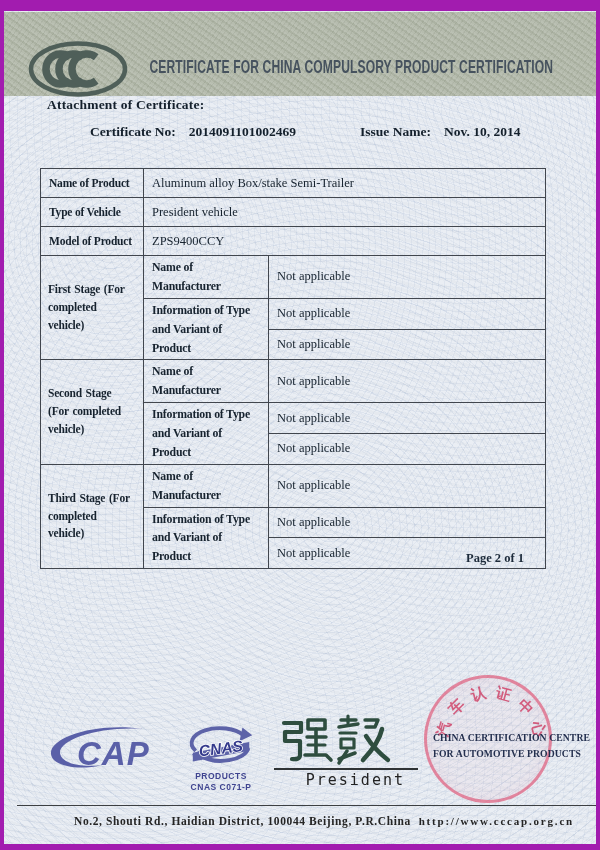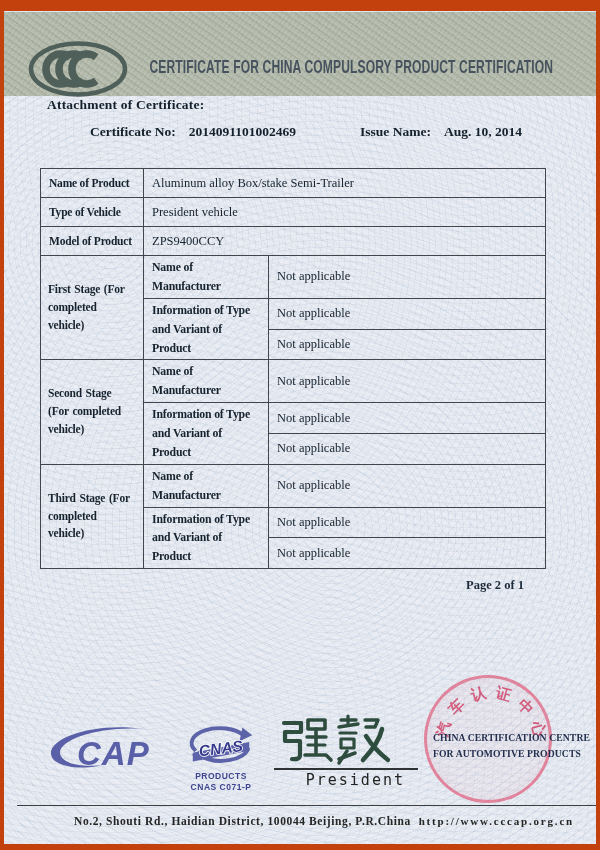--- a/index.html
+++ b/index.html
@@ -1,18 +1,18 @@
 <!DOCTYPE html>
 <html><head>
 <meta charset="utf-8">
 <style>
   * { margin:0; padding:0; box-sizing:border-box; }
   html,body { width:600px; height:850px; overflow:hidden; background:#ffffff;
               font-family:"Liberation Serif", serif; }
-  .page { position:relative; width:600px; height:850px; background:#c2410c; }
+  .page { position:relative; width:600px; height:850px; background:#a21caf; }
 
   
   .scan {
     position:absolute; left:4px; right:4px; top:11px; height:833px;
     background:
       repeating-radial-gradient(circle at 18% 28%, rgba(125,150,190,0.10) 0 1px, transparent 1px 6px),
       repeating-radial-gradient(circle at 78% 12%, rgba(125,150,190,0.09) 0 1px, transparent 1px 8px),
       repeating-radial-gradient(circle at 55% 62%, rgba(120,145,185,0.11) 0 1px, transparent 1px 7px),
       repeating-radial-gradient(circle at 25% 88%, rgba(120,145,185,0.08) 0 1px, transparent 1px 9px),
       repeating-linear-gradient(15deg, rgba(130,140,150,0.05) 0 3px, transparent 3px 7px),
@@ -60,21 +60,21 @@
     border:1px solid #41464e; vertical-align:middle;
     color:#16222e; padding:2px 8px; overflow:hidden;
   }
   .cert-table td.lbl { font-weight:bold; font-size:11.5px; letter-spacing:-0.2px;margin-left:14px; }
   .cert-table td.stage { padding:4px 7px; word-spacing:1px; line-height:1.55; }
   .cert-table td.sub { font-size:11.8px; line-height:1.6; }
   .cert-table td.val { font-size:12.5px; font-weight:normal; }
   .cert-table tr.br { height:29px; }
   .cert-table tr.sr { height:28.3px; }
 
-  .page-ind { position:absolute; left:462px; top:567px; font-weight:bold; font-size:12.5px; color:#1c2a3a; }
+  .page-ind { position:absolute; left:462px; top:540px; font-weight:bold; font-size:12.5px; color:#1c2a3a; }
 
   
   .cap-logo  { position:absolute; left:40px;  top:712px; }
   .cnas-logo { position:absolute; left:181px; top:708px; }
   .cnas-sub1 { position:absolute; left:179px; top:760px; width:76px; text-align:center;
                font-family:"Liberation Sans", sans-serif; font-weight:bold; font-size:8.5px;
                color:#3f4490; letter-spacing:0.5px; }
   .cnas-sub2 { position:absolute; left:170px; top:771px; width:94px; text-align:center;
                font-family:"Liberation Sans", sans-serif; font-weight:bold; font-size:8.5px;
                color:#3f4490; letter-spacing:0.5px; }
@@ -133,21 +133,21 @@
       </g>
     </svg>
 
     <div class="title-wrap">
       <span class="title-text">CERTIFICATE FOR CHINA COMPULSORY PRODUCT CERTIFICATION</span>
     </div>
 
     <div class="attachment">Attachment of Certificate:</div>
 
     <div class="cert-row">
-      <span>Certificate No:</span><span class="gap-sm"></span><span>2014091101002469</span><span class="gap-lg"></span><span>Issue Name:</span><span class="gap-sm"></span><span>Aug. 10, 2014</span>
+      <span>Certificate No:</span><span class="gap-sm"></span><span>2014091101002469</span><span class="gap-lg"></span><span>Issue Name:</span><span class="gap-sm"></span><span>Nov. 10, 2014</span>
     </div>
 
     <table class="cert-table">
       <colgroup>
           <col style="width:103px">
           <col style="width:125px">
           <col style="width:277px">
         </colgroup>
       <tbody>
         <tr class="br">

